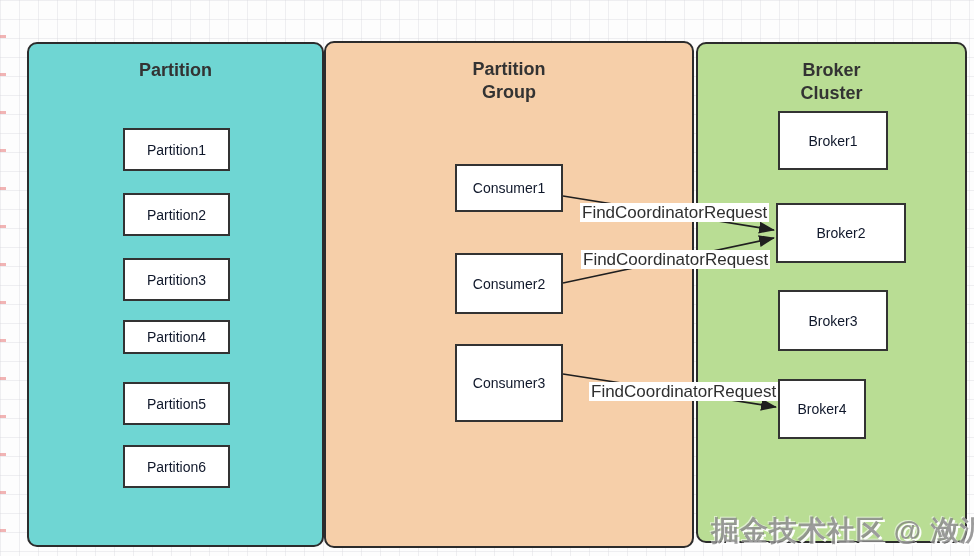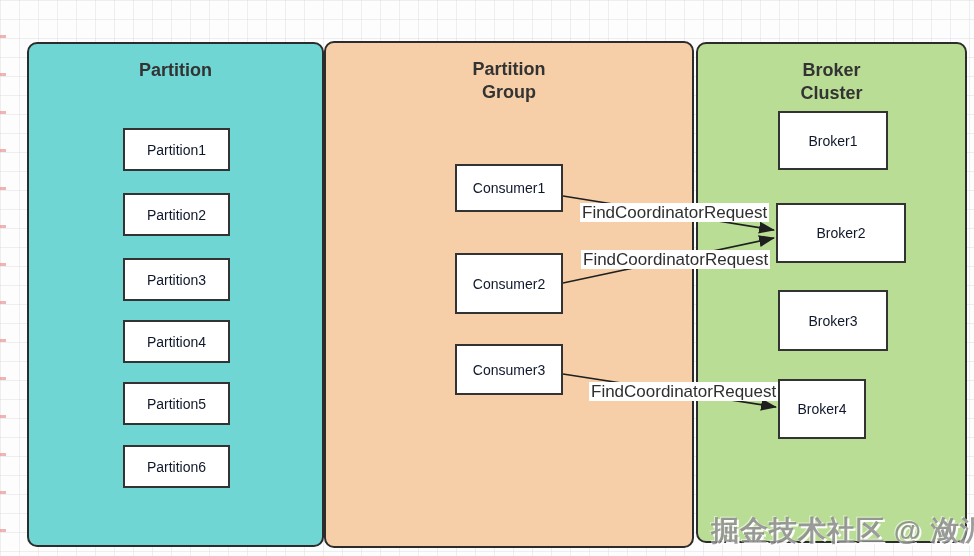--- a/index.html
+++ b/index.html
@@ -116,27 +116,27 @@
       </marker>
     </defs>
     <line x1="563" y1="196" x2="774" y2="230" stroke="#1f1f1f" stroke-width="1.6" marker-end="url(#ah)"></line>
     <line x1="563" y1="283" x2="774" y2="238" stroke="#1f1f1f" stroke-width="1.6" marker-end="url(#ah)"></line>
     <line x1="563" y1="374" x2="776" y2="407" stroke="#1f1f1f" stroke-width="1.6" marker-end="url(#ah)"></line>
   </svg>
 
   <div class="node" style="left:123px; top:128px; width:107px; height:43px">Partition1</div>
   <div class="node" style="left:123px; top:193px; width:107px; height:43px">Partition2</div>
   <div class="node" style="left:123px; top:258px; width:107px; height:43px">Partition3</div>
-  <div class="node" style="left:123px; top:320px; width:107px; height:43px">Partition4</div>
+  <div class="node" style="left:123px; top:320px; width:107px; height:34px">Partition4</div>
   <div class="node" style="left:123px; top:382px; width:107px; height:43px">Partition5</div>
   <div class="node" style="left:123px; top:445px; width:107px; height:43px">Partition6</div>
 
   <div class="node" style="left:455px; top:164px; width:108px; height:48px">Consumer1</div>
   <div class="node" style="left:455px; top:253px; width:108px; height:61px">Consumer2</div>
-  <div class="node" style="left:455px; top:344px; width:108px; height:51px">Consumer3</div>
+  <div class="node" style="left:455px; top:344px; width:108px; height:78px">Consumer3</div>
 
   <div class="node" style="left:778px; top:111px; width:110px; height:59px">Broker1</div>
   <div class="node" style="left:776px; top:203px; width:130px; height:60px">Broker2</div>
   <div class="node" style="left:778px; top:290px; width:110px; height:61px">Broker3</div>
   <div class="node" style="left:778px; top:379px; width:88px; height:60px">Broker4</div>
 
   <div class="edge-label" style="left:580px; top:203px">FindCoordinatorRequest</div>
   <div class="edge-label" style="left:581px; top:250px">FindCoordinatorRequest</div>
   <div class="edge-label" style="left:589px; top:382px">FindCoordinatorRequest</div>
 

